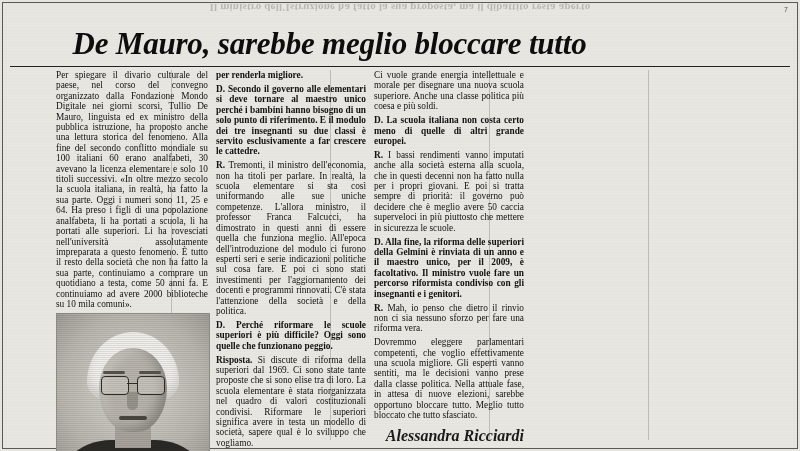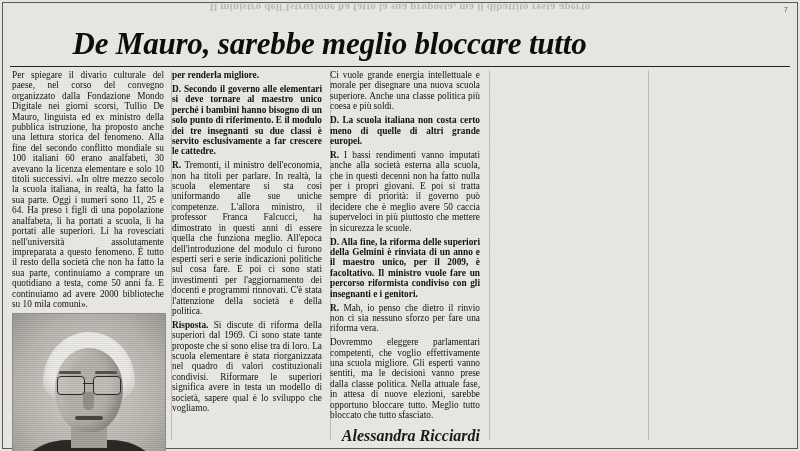--- a/index.html
+++ b/index.html
@@ -113,21 +113,21 @@
     left: 12px;
     width: 776px;
     height: 372px;
     display: flex;
     gap: 8px;
   }
   .col {
     width: 150px;
     position: relative;
   }
-  .col.first { width: 152px; }
+  .col.first { width: 152px; margin-left: 44px; }
 
   .col p,
   .col .qa {
     margin: 0 0 3.5px 0;
     font-size: 9.3px;
     line-height: 10.4px;
     text-align: justify;
     text-justify: inter-word;
     hyphens: auto;
     color: #121212;
@@ -310,20 +310,24 @@
       <p class="qa q">
         <span>D.</span>
         <span>Secondo il governo alle elementari si deve tornare al maestro unico perché i bambini hanno bisogno di un solo punto di riferimento. E il modulo dei tre insegnanti su due classi è servito esclusivamente a far crescere le cattedre.</span>
       </p>
 
       <p class="qa">
         <span class="r-lead">R.</span>
         <span>Tremonti, il ministro dell'economia, non ha titoli per parlare. In realtà, la scuola elementare si sta così uniformando alle sue uniche competenze. L'allora ministro, il professor Franca Falcucci, ha dimostrato in questi anni di essere quella che funziona meglio. All'epoca dell'introduzione del modulo ci furono esperti seri e serie indicazioni politiche sul cosa fare. E poi ci sono stati investimenti per l'aggiornamento dei docenti e programmi rinnovati. C'è stata l'attenzione della società e della politica.</span>
       </p>
 
+      <p class="qa q">
+        <span>D.</span>
+        <span>Perché riformare le scuole superiori è più difficile? Oggi sono quelle che funzionano peggio.</span>
+      </p>
 
       <p class="qa">
         <span class="r-lead">Risposta.</span>
         <span>Si discute di riforma della superiori dal 1969. Ci sono state tante proposte che si sono elise tra di loro. La scuola elementare è stata riorganizzata nel quadro di valori costituzionali condivisi. Riformare le superiori significa avere in testa un modello di società, sapere qual è lo sviluppo che vogliamo.</span>
       </p>
     </div>
 
     <div class="col">
       <p>Ci vuole grande energia intellettuale e morale per disegnare una nuova scuola superiore. Anche una classe politica più coesa e più soldi.</p>
 

